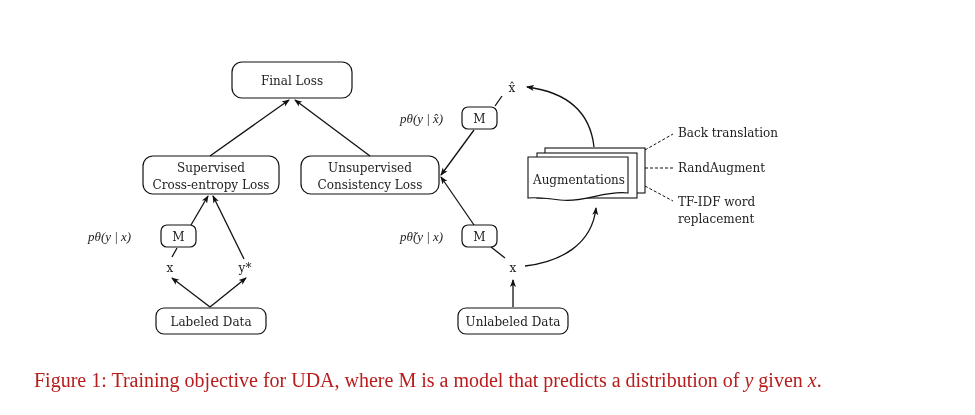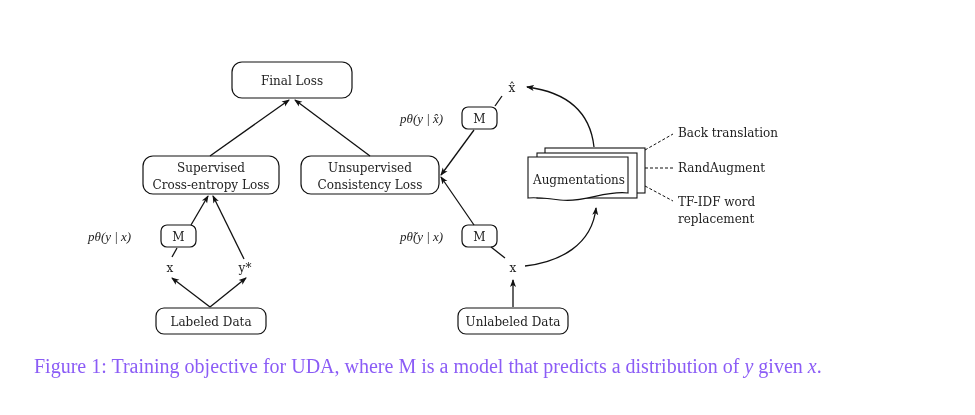--- a/index.html
+++ b/index.html
@@ -4,22 +4,22 @@
 <style>
   html, body { margin: 0; padding: 0; background: #ffffff; }
   body { width: 975px; height: 415px; position: relative; overflow: hidden;
          font-family: "Liberation Serif", "DejaVu Serif", serif; color: #1a1a1a; }
   #diagram { position: absolute; left: 0; top: 0; }
   .node-text { font-family: "DejaVu Serif", "Liberation Serif", serif; font-size: 12px; fill: #222; }
   .math { font-family: "Liberation Serif", "DejaVu Serif", serif; font-style: italic; font-size: 13px; fill: #222; }
   .upright { font-family: "DejaVu Serif", "Liberation Serif", serif; font-size: 12px; fill: #222; }
   .aug-label { font-family: "DejaVu Serif", "Liberation Serif", serif; font-size: 12px; fill: #222; }
   .caption {
-    position: absolute; left: 34px; top: 355px; width: 920px;
-    font-family: "Liberation Serif", "DejaVu Serif", serif; font-size: 20px; color: #8b5cf6;
+    position: absolute; left: 34px; top: 369px; width: 920px;
+    font-family: "Liberation Serif", "DejaVu Serif", serif; font-size: 20px; color: #b91c1c;
     white-space: nowrap;
   }
   .caption .var { font-style: italic; }
 </style>
 </head>
 <body>
 
 <svg id="diagram" width="975" height="350" viewBox="0 0 975 350" xmlns="http://www.w3.org/2000/svg">
   <defs>
     <marker id="arrow" markerWidth="8" markerHeight="8" refX="7" refY="4" orient="auto" markerUnits="userSpaceOnUse">

